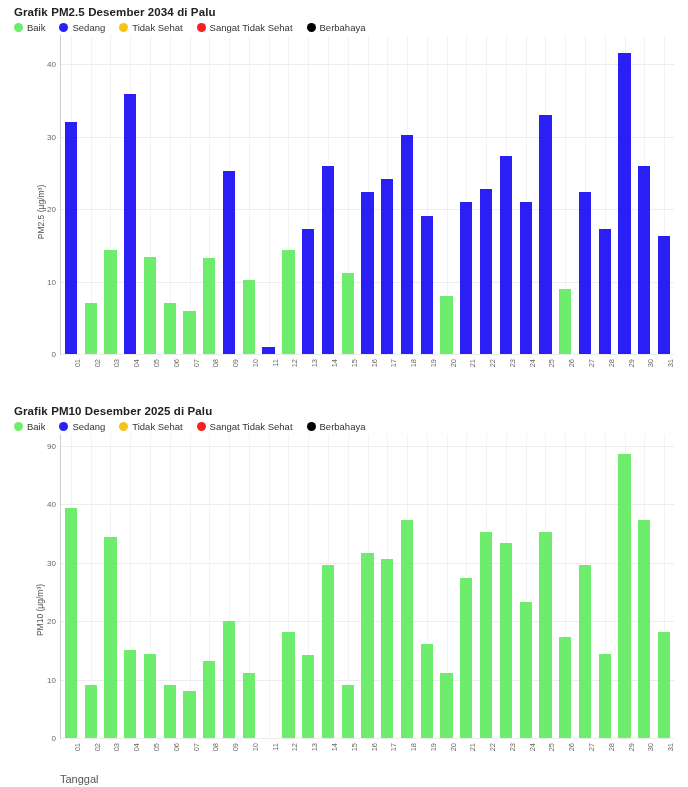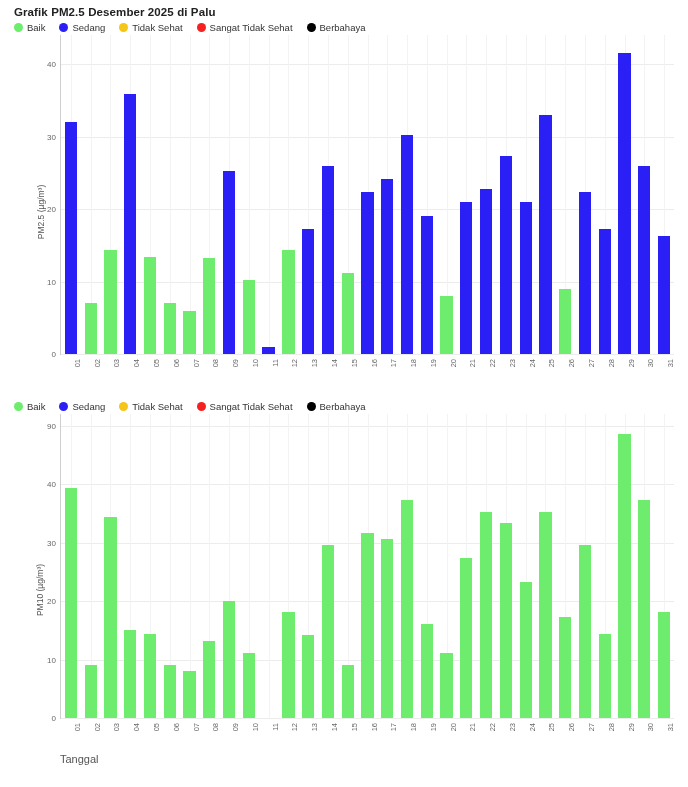--- a/index.html
+++ b/index.html
@@ -109,21 +109,21 @@
     text-align: left;
     font-size: 11px;
     color: #555;
     margin-top: 0px;
   }
 </style>
 </head>
 <body>
 
 <div class="chart-block">
-  <div class="chart-title">Grafik PM2.5 Desember 2025 di Palu</div>
+  <div class="chart-title">Grafik PM2.5 Desember 2034 di Palu</div>
   <div class="legend" id="legend-0">
       <div class="legend-item">
         <span class="legend-swatch" style="background: rgb(109, 236, 109);"></span>
         <span>Baik</span>
       </div>
       <div class="legend-item">
         <span class="legend-swatch" style="background: rgb(42, 31, 245);"></span>
         <span>Sedang</span>
       </div>
       <div class="legend-item">
@@ -248,20 +248,21 @@
           <div class="xtick" style="left: 566.565px;">29</div>
           <div class="xtick" style="left: 586.339px;">30</div>
           <div class="xtick" style="left: 606.113px;">31</div>
         </div>
       <div class="xlabel"></div>
     </div>
   </div>
 </div>
 
 <div class="chart-block" style="margin-top:10px;">
+  <div class="chart-title">Grafik PM10 Desember 2025 di Palu</div>
   <div class="legend" id="legend-1">
       <div class="legend-item">
         <span class="legend-swatch" style="background: rgb(109, 236, 109);"></span>
         <span>Baik</span>
       </div>
       <div class="legend-item">
         <span class="legend-swatch" style="background: rgb(42, 31, 245);"></span>
         <span>Sedang</span>
       </div>
       <div class="legend-item">

